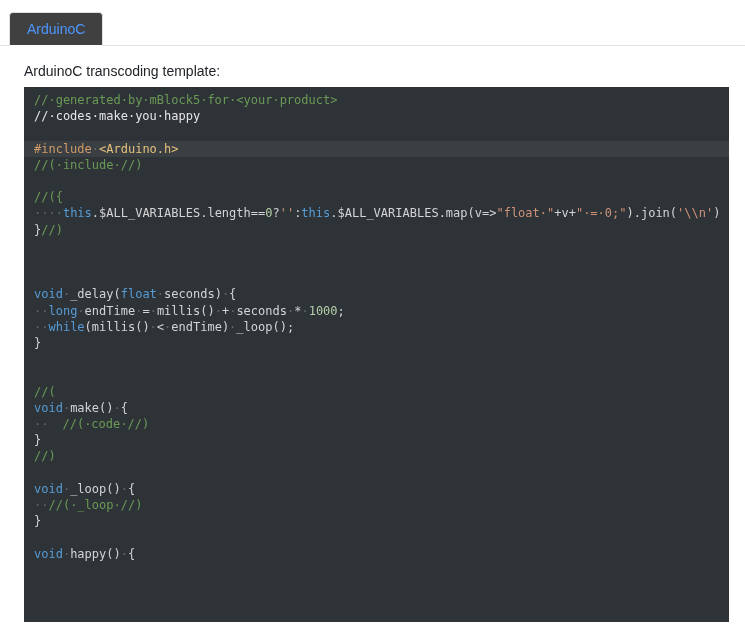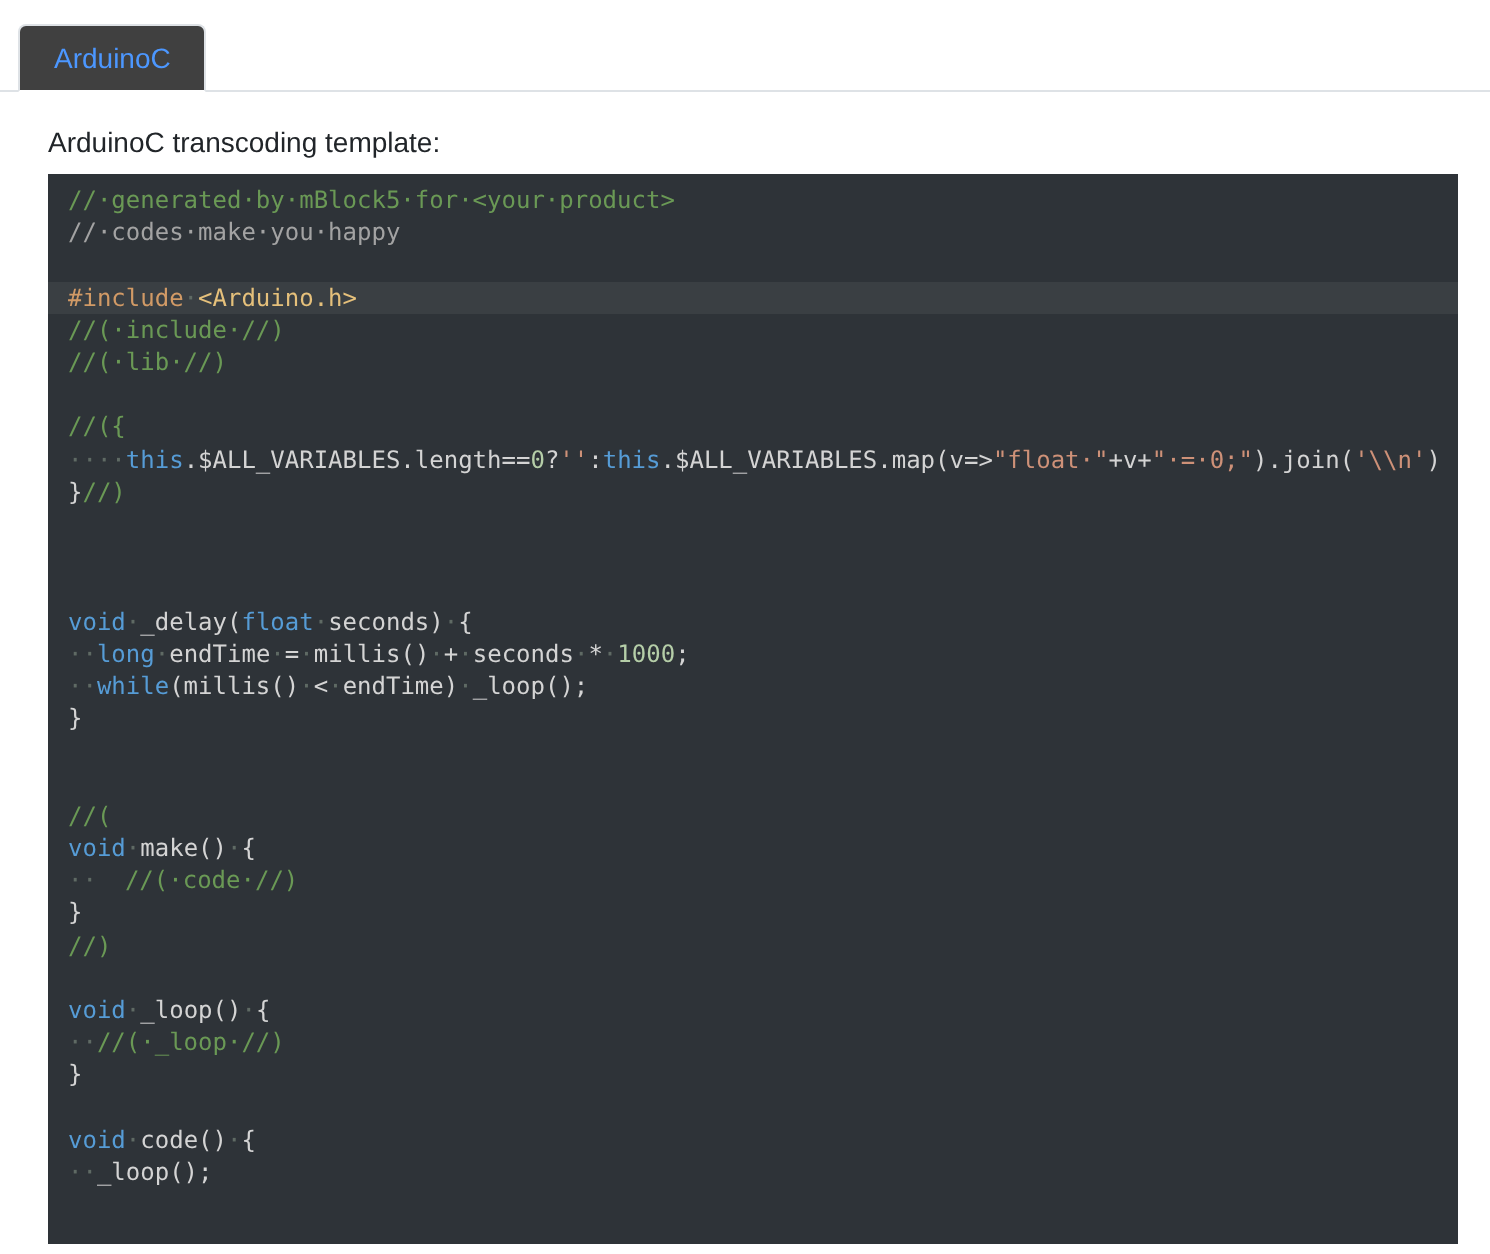--- a/index.html
+++ b/index.html
@@ -59,25 +59,24 @@
     <div class="tab">
       <span>ArduinoC</span>
     </div>
   </div>
 
   <div class="content">
     <div class="section-title">ArduinoC transcoding template:</div>
 
     <div class="editor" style="background: rgb(46, 51, 56);">
         <div class="code-line"><span style="color: rgb(106, 153, 85);">//·generated·by·mBlock5·for·&lt;your·product&gt;</span></div>
-        <div class="code-line"><span style="color: #a3a3a3;">//·codes·make·you·happy</span></div>
+        <div class="code-line"><span style="color: #e5e5e5;">//·codes·make·you·happy</span></div>
         <div class="code-line">&nbsp;</div>
         <div class="code-line hl"><span style="color: rgb(209, 154, 102);">#include</span><span style="color: rgb(95, 106, 100);">·</span><span style="color: rgb(229, 192, 123);">&lt;Arduino.h&gt;</span></div>
         <div class="code-line"><span style="color: rgb(106, 153, 85);">//(·include·//)</span></div>
-        <div class="code-line"><span style="color: rgb(106, 153, 85);">//(·lib·//)</span></div>
         <div class="code-line">&nbsp;</div>
         <div class="code-line"><span style="color: rgb(106, 153, 85);">//({</span></div>
         <div class="code-line"><span style="color: rgb(95, 106, 100);">····</span><span style="color: rgb(86, 156, 214);">this</span><span style="color: rgb(212, 212, 212);">.$ALL_VARIABLES.length==</span><span style="color: rgb(181, 206, 168);">0</span><span style="color: rgb(212, 212, 212);">?</span><span style="color: rgb(206, 145, 120);">''</span><span style="color: rgb(212, 212, 212);">:</span><span style="color: rgb(86, 156, 214);">this</span><span style="color: rgb(212, 212, 212);">.$ALL_VARIABLES.map(v=&gt;</span><span style="color: rgb(206, 145, 120);">"float·"</span><span style="color: rgb(212, 212, 212);">+v+</span><span style="color: rgb(206, 145, 120);">"·=·0;"</span><span style="color: rgb(212, 212, 212);">).join(</span><span style="color: rgb(206, 145, 120);">'\\n'</span><span style="color: rgb(212, 212, 212);">)</span></div>
         <div class="code-line"><span style="color: rgb(212, 212, 212);">}</span><span style="color: rgb(106, 153, 85);">//)</span></div>
         <div class="code-line">&nbsp;</div>
         <div class="code-line">&nbsp;</div>
         <div class="code-line">&nbsp;</div>
         <div class="code-line"><span style="color: rgb(86, 156, 214);">void</span><span style="color: rgb(95, 106, 100);">·</span><span style="color: rgb(212, 212, 212);">_delay(</span><span style="color: rgb(86, 156, 214);">float</span><span style="color: rgb(95, 106, 100);">·</span><span style="color: rgb(212, 212, 212);">seconds)</span><span style="color: rgb(95, 106, 100);">·</span><span style="color: rgb(212, 212, 212);">{</span></div>
         <div class="code-line"><span style="color: rgb(95, 106, 100);">··</span><span style="color: rgb(86, 156, 214);">long</span><span style="color: rgb(95, 106, 100);">·</span><span style="color: rgb(212, 212, 212);">endTime</span><span style="color: rgb(95, 106, 100);">·</span><span style="color: rgb(212, 212, 212);">=</span><span style="color: rgb(95, 106, 100);">·</span><span style="color: rgb(212, 212, 212);">millis()</span><span style="color: rgb(95, 106, 100);">·</span><span style="color: rgb(212, 212, 212);">+</span><span style="color: rgb(95, 106, 100);">·</span><span style="color: rgb(212, 212, 212);">seconds</span><span style="color: rgb(95, 106, 100);">·</span><span style="color: rgb(212, 212, 212);">*</span><span style="color: rgb(95, 106, 100);">·</span><span style="color: rgb(181, 206, 168);">1000</span><span style="color: rgb(212, 212, 212);">;</span></div>
         <div class="code-line"><span style="color: rgb(95, 106, 100);">··</span><span style="color: rgb(86, 156, 214);">while</span><span style="color: rgb(212, 212, 212);">(millis()</span><span style="color: rgb(95, 106, 100);">·</span><span style="color: rgb(212, 212, 212);">&lt;</span><span style="color: rgb(95, 106, 100);">·</span><span style="color: rgb(212, 212, 212);">endTime)</span><span style="color: rgb(95, 106, 100);">·</span><span style="color: rgb(212, 212, 212);">_loop();</span></div>
@@ -87,18 +86,17 @@
         <div class="code-line"><span style="color: rgb(106, 153, 85);">//(</span></div>
         <div class="code-line"><span style="color: rgb(86, 156, 214);">void</span><span style="color: rgb(95, 106, 100);">·</span><span style="color: rgb(212, 212, 212);">make()</span><span style="color: rgb(95, 106, 100);">·</span><span style="color: rgb(212, 212, 212);">{</span></div>
         <div class="code-line"><span style="color: rgb(95, 106, 100);">··</span><span style="color: rgb(106, 153, 85); margin-left: 14px;">//(·code·//)</span></div>
         <div class="code-line"><span style="color: rgb(212, 212, 212);">}</span></div>
         <div class="code-line"><span style="color: rgb(106, 153, 85);">//)</span></div>
         <div class="code-line">&nbsp;</div>
         <div class="code-line"><span style="color: rgb(86, 156, 214);">void</span><span style="color: rgb(95, 106, 100);">·</span><span style="color: rgb(212, 212, 212);">_loop()</span><span style="color: rgb(95, 106, 100);">·</span><span style="color: rgb(212, 212, 212);">{</span></div>
         <div class="code-line"><span style="color: rgb(95, 106, 100);">··</span><span style="color: rgb(106, 153, 85);">//(·_loop·//)</span></div>
         <div class="code-line"><span style="color: rgb(212, 212, 212);">}</span></div>
         <div class="code-line">&nbsp;</div>
-        <div class="code-line"><span style="color: rgb(86, 156, 214);">void</span><span style="color: rgb(95, 106, 100);">·</span><span style="color: rgb(212, 212, 212);">code()</span><span style="color: rgb(95, 106, 100);">·</span><span style="color: rgb(212, 212, 212);">{</span></div>
-        <div class="code-line"><span style="color: rgb(95, 106, 100);">··</span><span style="color: rgb(212, 212, 212);">_loop();</span></div>
+        <div class="code-line"><span style="color: rgb(86, 156, 214);">void</span><span style="color: rgb(95, 106, 100);">·</span><span style="color: rgb(212, 212, 212);">happy()</span><span style="color: rgb(95, 106, 100);">·</span><span style="color: rgb(212, 212, 212);">{</span></div>
       </div>
   </div>
 
 </div>
 
 </body></html>

